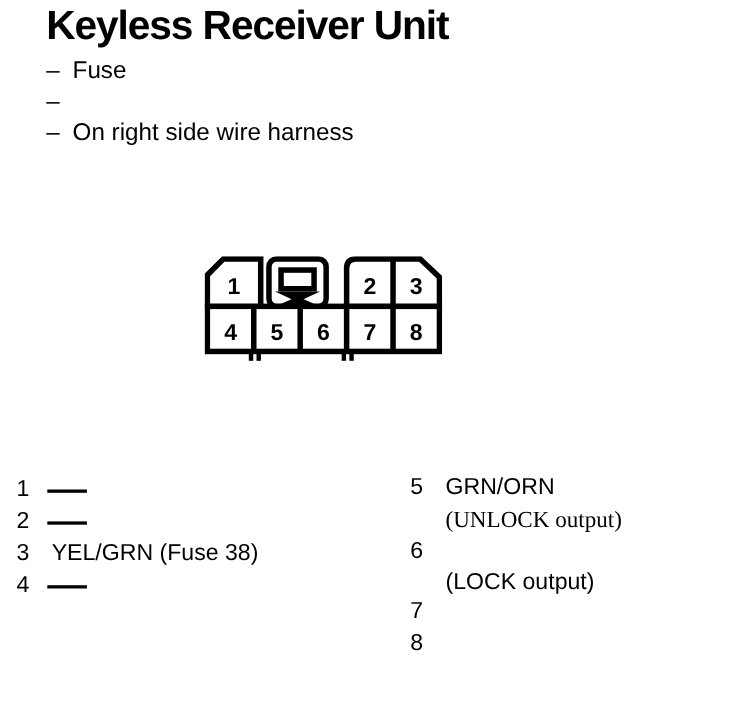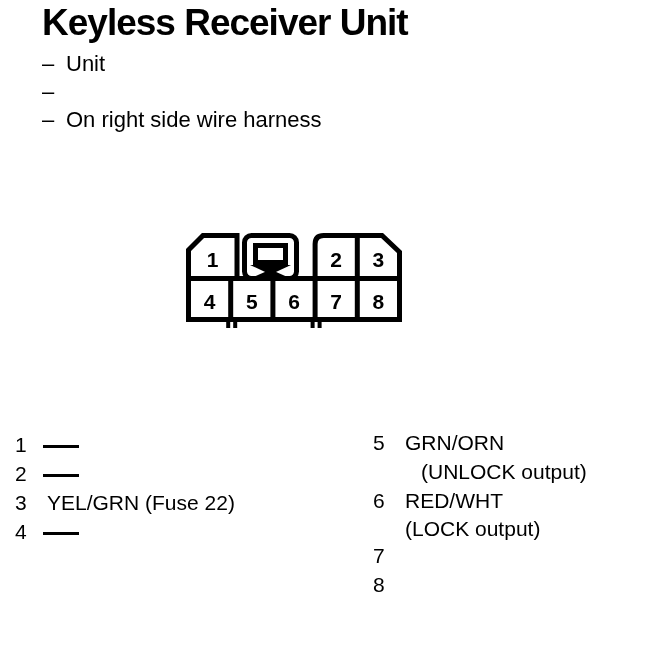--- a/index.html
+++ b/index.html
@@ -70,21 +70,21 @@
   }
 </style>
 </head>
 <body>
 
 <div class="abs page-title">Keyless Receiver Unit</div>
 
 <div class="abs notes">
   <div class="note-line">
     <span class="note-marker">–</span>
-    <span>Unit</span>
+    <span>Fuse</span>
   </div>
   <div class="note-line">
     <span class="note-marker">–</span>
   </div>
   <div class="note-line">
     <span class="note-marker">–</span>
     <span>On right side wire harness</span>
   </div>
 </div>
 
@@ -136,39 +136,38 @@
   <div class="abs pin-row" style="left:0; top:433px; width:330px;">
     <span class="pin-num">1</span>
     <span class="no-wire-dash"></span>
   </div>
   <div class="abs pin-row" style="left:0; top:462px; width:330px;">
     <span class="pin-num">2</span>
     <span class="no-wire-dash"></span>
   </div>
   <div class="abs pin-row" style="left:0; top:491px; width:330px;">
     <span class="pin-num">3</span>
-    <span class="pin-label">YEL/GRN (Fuse 22)</span>
+    <span class="pin-label">YEL/GRN (Fuse 38)</span>
   </div>
   <div class="abs pin-row" style="left:0; top:520px; width:330px;">
     <span class="pin-num">4</span>
     <span class="no-wire-dash"></span>
   </div>
 </div>
 
 <div class="right-col">
   <div class="abs pin-row" style="left:0; top:431px; width:672px;">
     <span class="pin-num">5</span>
     <span class="pin-label">GRN/ORN</span>
   </div>
-  <div class="abs pin-row" style="left:16px; top:460px; width:624px;">
+  <div class="abs pin-row" style="left:0; top:460px; width:624px;font-family:Liberation Serif, serif;">
     <span class="pin-label">(UNLOCK output)</span>
   </div>
   <div class="abs pin-row" style="left:0; top:489px; width:672px;">
     <span class="pin-num">6</span>
-    <span class="pin-label">RED/WHT</span>
   </div>
   <div class="abs pin-row" style="left:0; top:517px; width:656px;">
     <span class="pin-label">(LOCK output)</span>
   </div>
   <div class="abs pin-row" style="left:0; top:544px; width:672px;">
     <span class="pin-num">7</span>
   </div>
   <div class="abs pin-row" style="left:0; top:573px; width:672px;">
     <span class="pin-num">8</span>
   </div>

